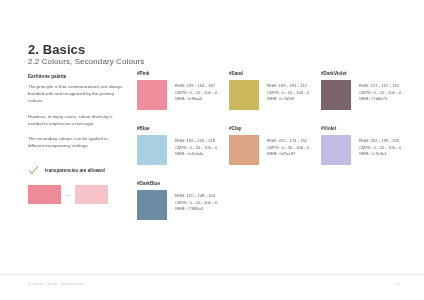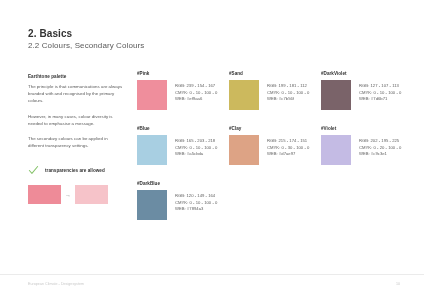--- a/index.html
+++ b/index.html
@@ -21,25 +21,26 @@
     background: #ffffff;
   }
 
   
   .header {
     position: absolute;
     left: 28px;
     top: 28px;
   }
   .header-title {
-    font-size: 10px;
+    font-size: 13px;
     font-weight: bold;
     color: #333333;
     letter-spacing: 0.1px;
     line-height: 11px;
+    margin-top: 16px;
   }
   .header-sub {
     font-size: 8px;
     font-weight: normal;
     color: #5a5a5a;
     letter-spacing: 0.1px;
     line-height: 12px;
     margin-top: 1px;
   }
 

